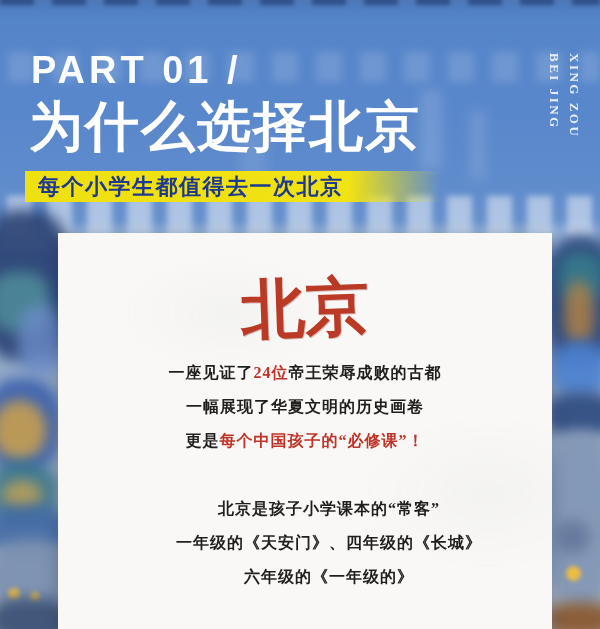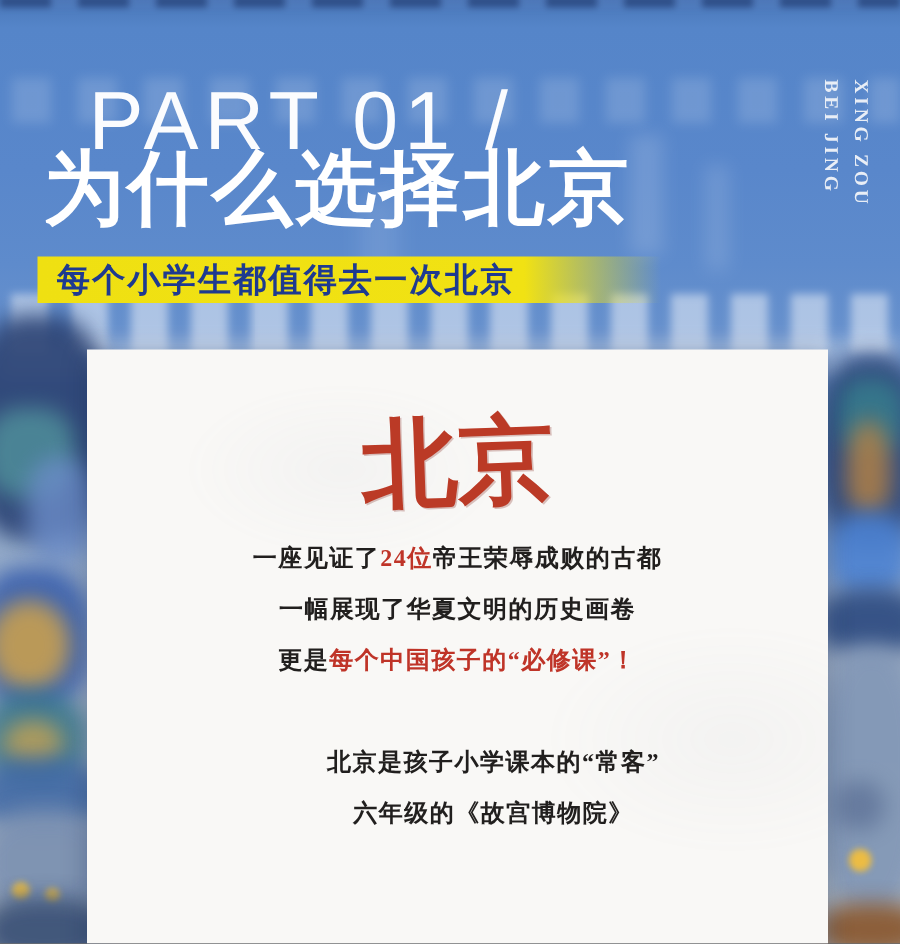--- a/index.html
+++ b/index.html
@@ -42,21 +42,21 @@
   .b-r3{left:564px;top:280px;width:30px;height:62px;background:#b08046;opacity:.85;border-radius:50% 50% 35% 35%;}
   .b-r4{left:552px;top:342px;width:55px;height:55px;background:#4c82d2;opacity:.9;}
   .b-r5{left:546px;top:392px;width:70px;height:45px;background:#2c4a80;opacity:.9;}
   .b-r6{left:546px;top:430px;width:70px;height:180px;background:#8398b7;opacity:.95;}
   .b-r7{left:556px;top:520px;width:34px;height:34px;background:#5f7398;opacity:.8;border-radius:50%;}
   .b-r8{left:566px;top:566px;width:15px;height:15px;background:#ecbc43;filter:blur(2px);border-radius:50%;}
   .b-r9{left:546px;top:602px;width:70px;height:35px;background:#8a5a33;opacity:.95;}
 
   
   .part-label{position:absolute;left:31px;top:50px;font-family:"Liberation Sans",sans-serif;
-    font-weight:400;font-size:55px;line-height:1.1;color:#fbfcfe;letter-spacing:4px;margin-left:28px;}
+    font-weight:700;font-size:38px;line-height:1.1;color:#fbfcfe;letter-spacing:4px;}
   .main-title{position:absolute;left:29px;top:96px;margin:0;font-family:"Liberation Sans",sans-serif;
     font-weight:900;font-size:54px;line-height:1.12;color:#ffffff;letter-spacing:2px;}
   .subtitle-banner{position:absolute;left:25px;top:171px;width:416px;height:31px;
     background:linear-gradient(90deg,#efe012 0%,#f1e213 78%,rgba(241,226,19,0) 100%);
     display:flex;align-items:center;padding-left:13px;}
   .subtitle-banner span{font-weight:700;font-size:22px;color:#1e3a90;letter-spacing:1.5px;}
   .vertical-brand{position:absolute;left:544px;top:53px;writing-mode:vertical-rl;
     color:#e9eef6;font-size:13px;font-weight:600;letter-spacing:2.5px;line-height:1.55;}
   .vertical-brand span{display:block;}
 
@@ -127,17 +127,18 @@
     <div class="card-title">北京</div>
 
     <div class="para p1">
       <div class="line"><span>一座见证了</span><span class="red">24位</span><span>帝王荣辱成败的古都</span></div>
       <div class="line"><span>一幅展现了华夏文明的历史画卷</span></div>
       <div class="line"><span>更是</span><span class="red">每个中国孩子的“必修课”！</span></div>
     </div>
 
     <div class="para p2">
       <div class="line"><span>北京是孩子小学课本的“常客”</span></div>
-      <div class="line"><span>六年级的《故宫博物院》</span></div>
+      <div class="line"><span>一年级的《天安门》、四年级的《长城》</span></div>
+      <div class="line"><span>六年级的《一年级的》</span></div>
     </div>
   </div>
 
 </div>
 
 </body></html>

